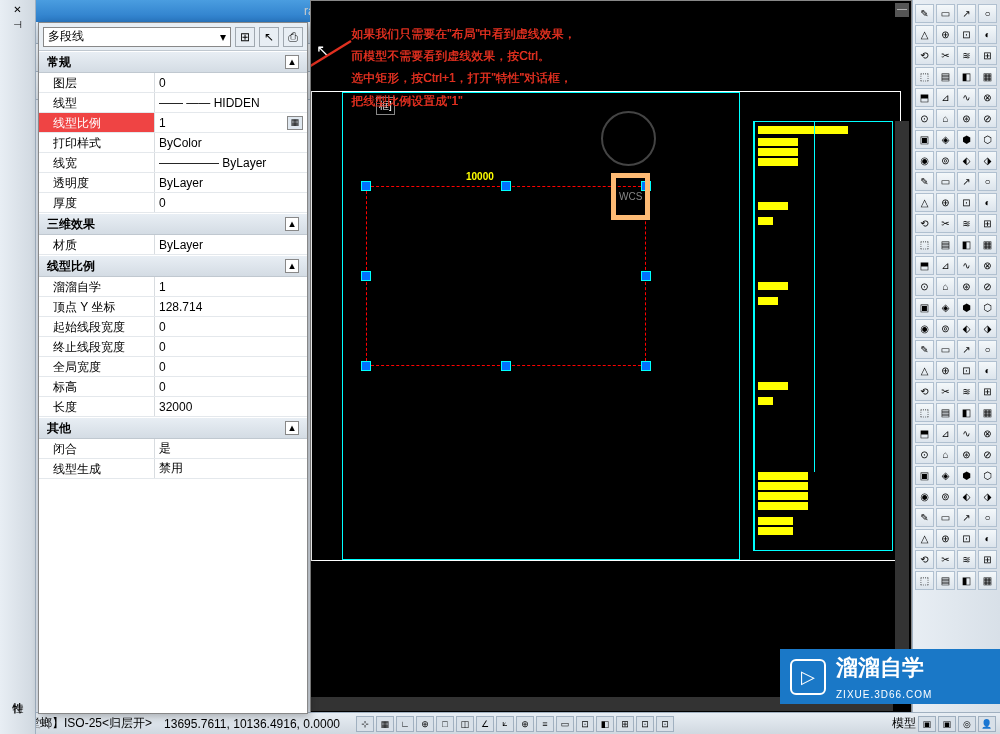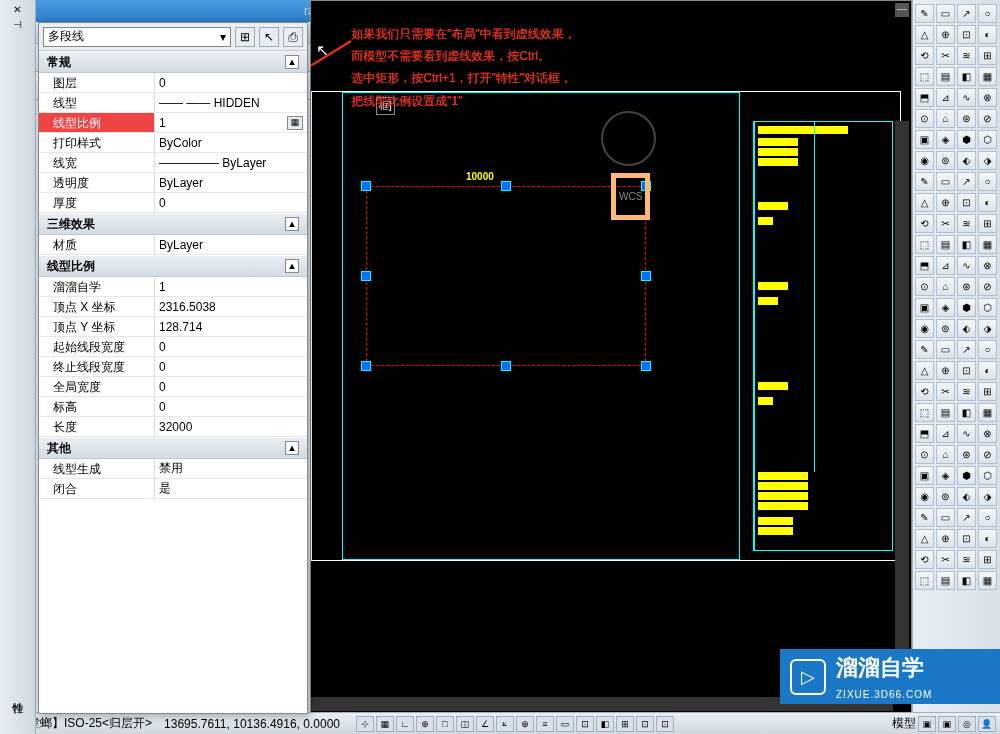--- a/index.html
+++ b/index.html
@@ -238,26 +238,20 @@
         <span>线型比例</span>
         <span class="collapse">▴</span>
       </div>
       <div class="prop-row">
         <div class="prop-label">溜溜自学</div>
         <div class="prop-value">
           <span>1</span>
         </div>
       </div>
       <div class="prop-row">
-        <div class="prop-label">顶点 X 坐标</div>
-        <div class="prop-value">
-          <span>2316.5038</span>
-        </div>
-      </div>
-      <div class="prop-row">
         <div class="prop-label">顶点 Y 坐标</div>
         <div class="prop-value">
           <span>128.714</span>
         </div>
       </div>
       <div class="prop-row">
         <div class="prop-label">起始线段宽度</div>
         <div class="prop-value">
           <span>0</span>
         </div>
@@ -284,29 +278,29 @@
         <div class="prop-label">长度</div>
         <div class="prop-value">
           <span>32000</span>
         </div>
       </div>
       <div class="prop-section-header">
         <span>其他</span>
         <span class="collapse">▴</span>
       </div>
       <div class="prop-row">
+        <div class="prop-label">闭合</div>
+        <div class="prop-value">
+          <span>是</span>
+        </div>
+      </div>
+      <div class="prop-row">
         <div class="prop-label">线型生成</div>
         <div class="prop-value">
           <span>禁用</span>
-        </div>
-      </div>
-      <div class="prop-row">
-        <div class="prop-label">闭合</div>
-        <div class="prop-value">
-          <span>是</span>
         </div>
       </div>
     </div>
 </div>
 
 <div class="drawing-area">
   <svg class="red-arrow" width="360" height="160">
     <defs>
         <marker id="ah" markerWidth="10" markerHeight="10" refX="2" refY="3" orient="auto">
       <path d="M0,0 L0,6 L8,3 z" fill="#e03020"></path>

